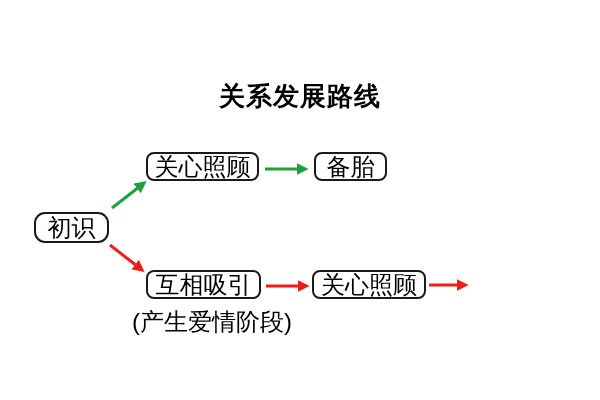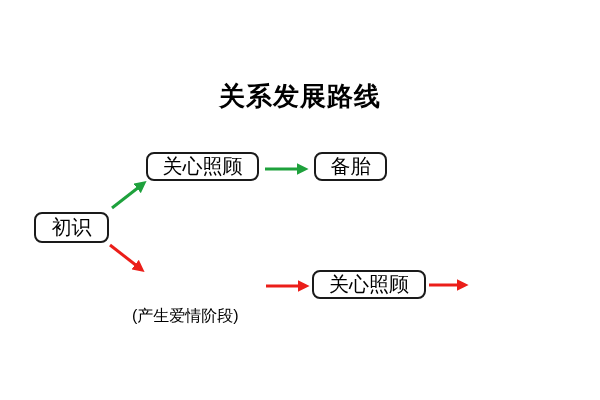--- a/index.html
+++ b/index.html
@@ -42,35 +42,35 @@
   .head-g { fill: var(--green); }
   .head-r { fill: var(--red); }
   .node {
     position: absolute;
     border: 2px solid var(--border);
     border-radius: 8px;
     background: var(--background);
     display: flex;
     align-items: center;
     justify-content: center;
-    font-size: 20px;
+    font-size: 24px;
     color: var(--text);
     white-space: nowrap;
   }
-  .n-initial     { left: 34px;  top: 212px; width: 75px;  height: 31px; }
+  .n-initial     { left: 34px;  top: 212px; width: 75px;  height: 31px; border-radius: 11px; }
   .n-care-top    { left: 146px; top: 152px; width: 113px; height: 29px; }
   .n-backup      { left: 314px; top: 152px; width: 73px;  height: 29px; }
   .n-attract     { left: 146px; top: 270px; width: 115px; height: 29px; }
   .n-care-bottom { left: 312px; top: 270px; width: 114px; height: 29px; }
   .n-lover       { left: 473px; top: 268px; width: 75px;  height: 30px; }
   .caption {
     position: absolute;
     left: 132px;
     top: 306px;
-    font-size: 16px;
+    font-size: 24px;
     color: var(--text);
   }
 </style>
 </head>
 <body>
 
 <div class="canvas">
 
   <div class="title">关系发展路线</div>
 
@@ -92,19 +92,22 @@
 
   <div class="node n-initial">
     <span>初识</span>
   </div>
   <div class="node n-care-top">
     <span>关心照顾</span>
   </div>
   <div class="node n-backup">
     <span>备胎</span>
   </div>
+  <div class="node n-attract">
+    <span>互相吸引</span>
+  </div>
   <div class="node n-care-bottom">
     <span>关心照顾</span>
   </div>
 
   <div class="caption">(产生爱情阶段)</div>
 
 </div>
 
 </body></html>

